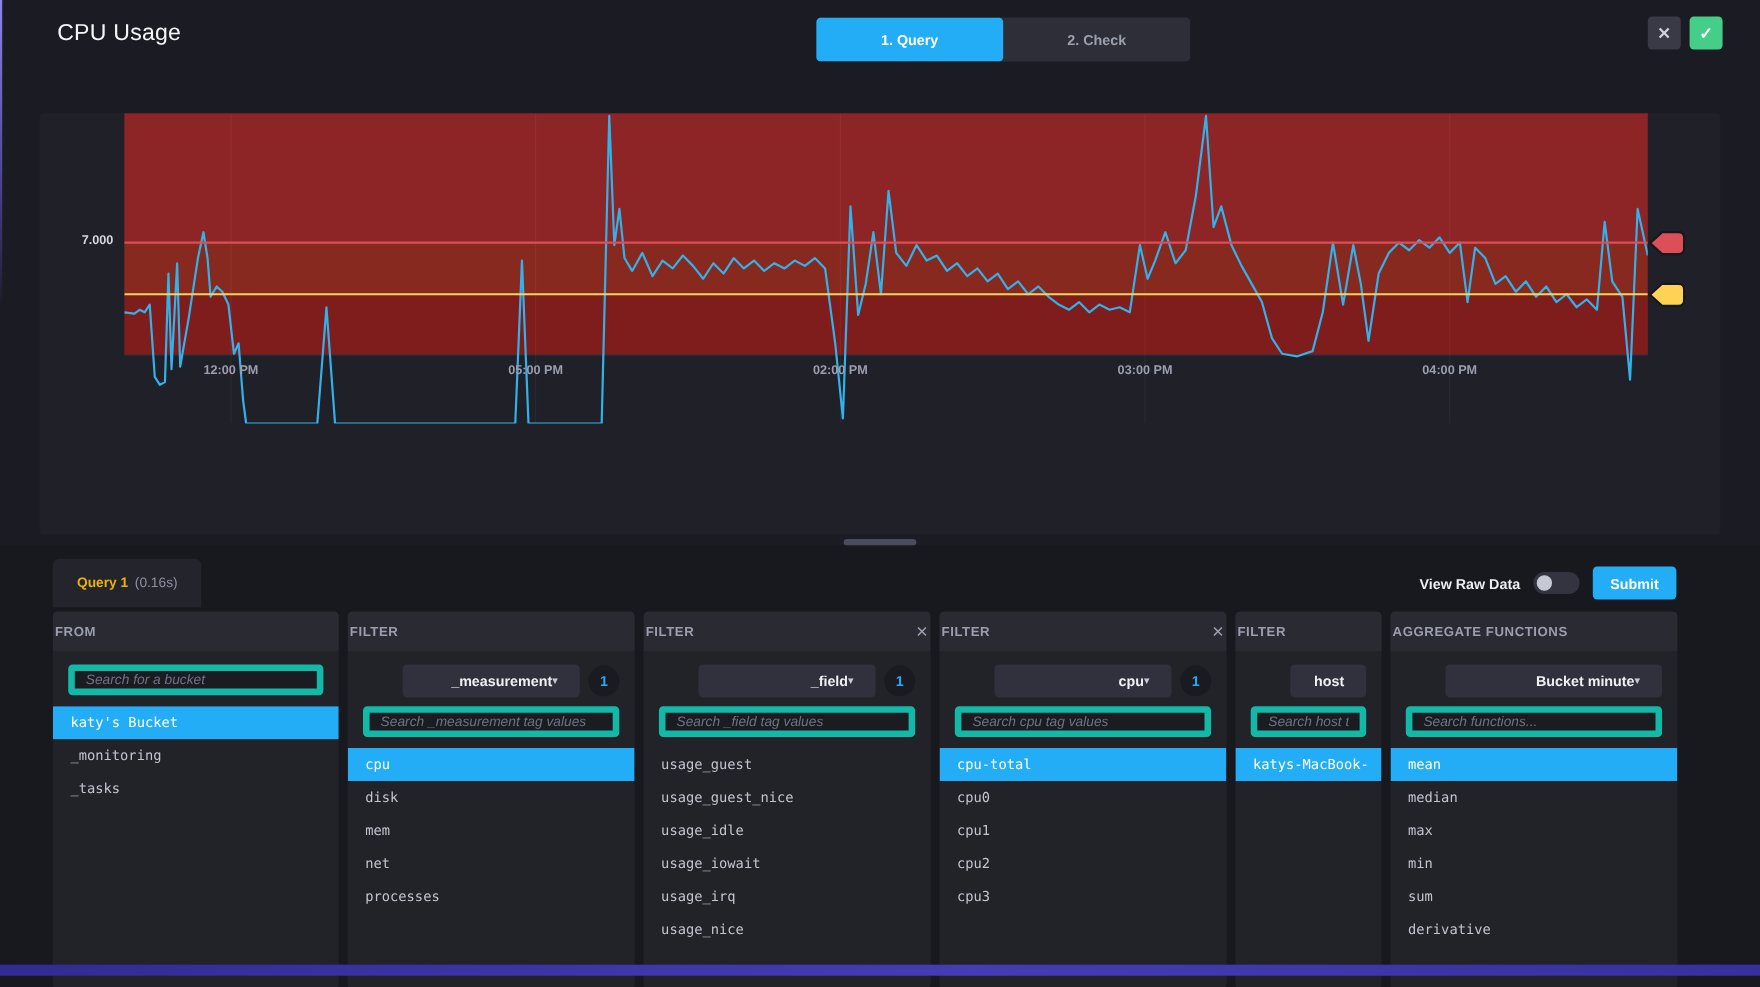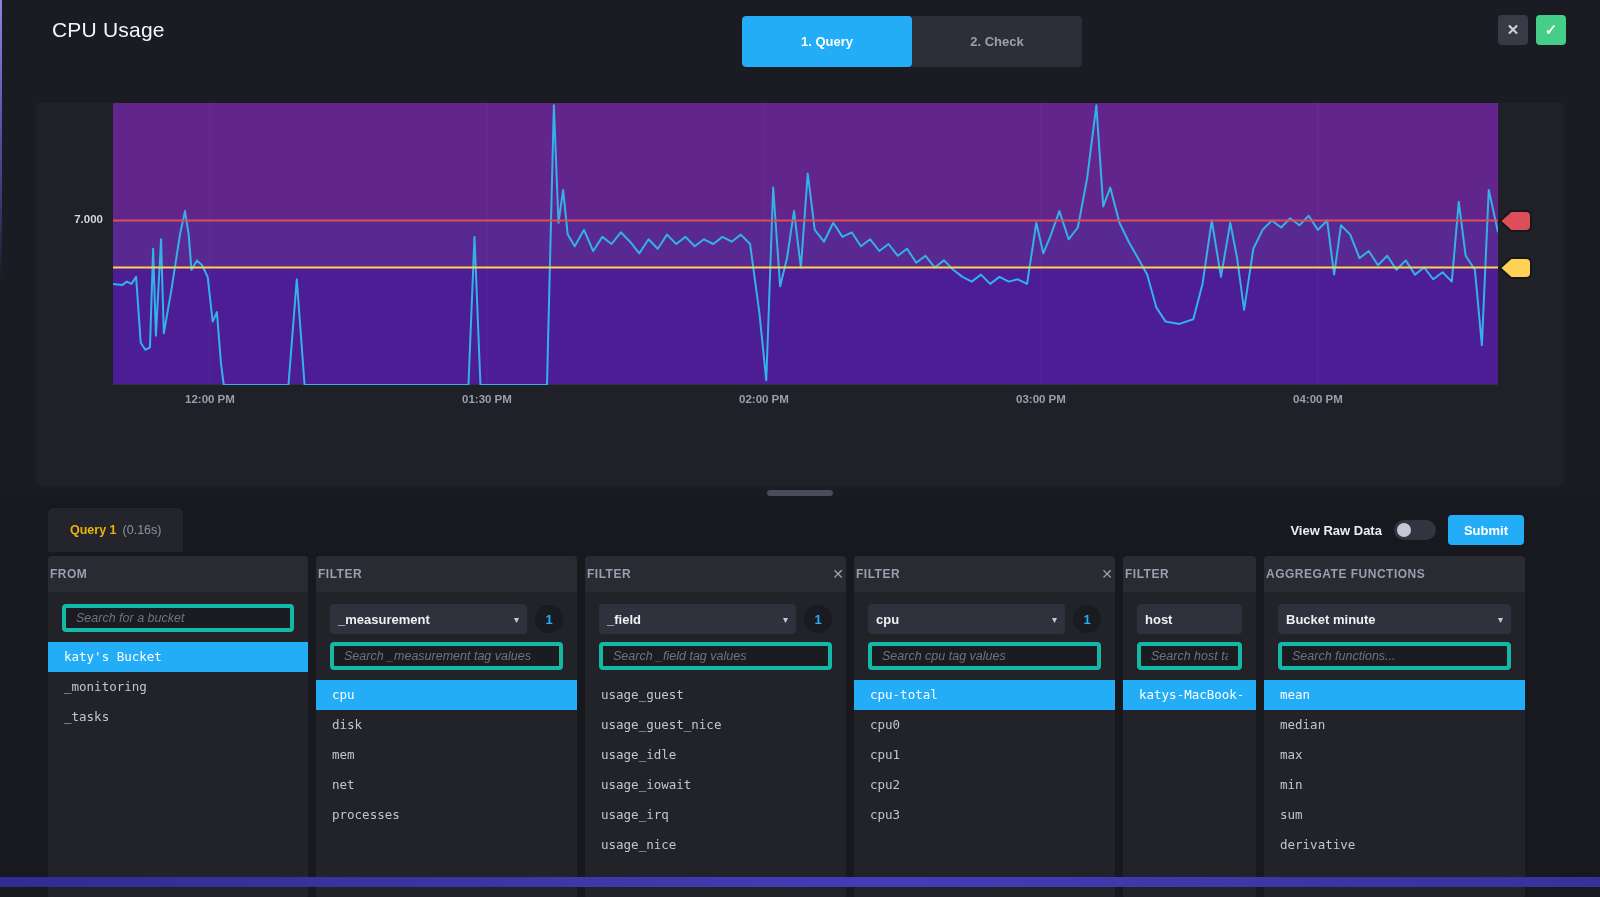--- a/index.html
+++ b/index.html
@@ -9,34 +9,34 @@
   .overlay { position:absolute; left:0; top:0; width:1600px; height:887px;
     background:#1b1b23; }
 
   .edge-glow { position:absolute; left:0; top:0; width:2px; height:280px;
     background:linear-gradient(#8d84ea, #4a4290 60%, rgba(0,0,0,0)); }
 
   
   .hdr { position:relative; height:60px; display:flex; align-items:center; }
   .hdr-title { margin-left:52px; font-size:21px; font-weight:500; color:#f4f5f7; letter-spacing:.2px; }
   .hdr-tabs { position:absolute; left:50%; top:16px; transform:translateX(-58px);
-    display:flex; width:340px; height:51px; background:#2e2e39; border-radius:4px; overflow:hidden; }
+    display:flex; width:340px; height:40px; background:#2e2e39; border-radius:4px; overflow:hidden; }
   .hdr-tab { flex:1; display:flex; align-items:center; justify-content:center;
     font-size:13px; font-weight:700; color:#9ba0ad; cursor:pointer; border-radius:4px; }
   .hdr-tab.active { background:#22ADF6; color:#fff; }
   .hdr-actions { position:absolute; right:34px; top:15px; display:flex; gap:8px; }
   .sq-btn { width:30px; height:30px; border-radius:4px; display:flex; align-items:center;
     justify-content:center; font-size:15px; font-weight:700; cursor:pointer; }
   .sq-btn.dismiss { background:#3a3a47; color:#cfd1da; }
   .sq-btn.save { background:#45CE87; color:#fff; }
 
   
   .chart-card { margin:12px 36px 0; height:383px; background:#202029; border-radius:4px; position:relative; }
-  .plot-wrap { position:relative; margin:43px 66px 0 77px; height:282px;
-    background:#4c1d95; border-bottom:1px solid #32323e; }
+  .plot-wrap { position:relative; margin:43px 66px 0 77px; height:220px;
+    background:#7f1d1d; border-bottom:1px solid #32323e; }
   .plot-wrap svg.plot { width:100%; height:282px; display:block; }
   .y-label { position:absolute; left:-72px; width:62px; text-align:right;
     font-size:11.5px; font-weight:700; color:#d4d6de; }
   .thr-handle { position:absolute; left:100%; width:36px; height:26px; cursor:ns-resize; }
   .x-axis { position:relative; margin:8px 66px 0 77px; height:18px; }
   .x-tick { position:absolute; transform:translateX(-50%); font-size:11.5px; font-weight:700; color:#9a9eae; white-space:nowrap; }
   .drag-pill { width:66px; height:6px; border-radius:3px; background:#4a4b5c; margin:4px auto 0; cursor:row-resize; }
 
   
   .query-section { margin-top:0; padding-top:12px; height:412px; background:#18181f; }
@@ -58,26 +58,26 @@
     display:flex; flex-direction:column; flex:none; }
   .col.w-first { width:260px; }
   .col.narrow { width:133px; }
   .col-head { height:36px; background:#2a2a33; display:flex; align-items:center;
     justify-content:space-between; padding:0 2px; flex:none; }
   .col-title { font-size:12px; font-weight:700; letter-spacing:.5px; color:#9a9eae; white-space:nowrap; }
   .col-x { color:#9a9eae; font-size:14px; cursor:pointer; }
   .col-body { padding:12px 14px 0; display:flex; flex-direction:column; flex:1; }
   .dd-row { display:flex; align-items:center; gap:8px; margin-bottom:8px; }
   .dd { flex:1; height:30px; background:#31313d; border-radius:4px; display:flex;
-    align-items:center; justify-content:space-between; padding:0 8px; cursor:pointer; min-width:0; }
+    align-items:center; justify-content:flex-end; padding:0 20px; cursor:pointer; min-width:0;margin-left:36px; }
   .dd-label { font-size:13px; font-weight:700; color:#eef0f3; white-space:nowrap; }
   .dd-chev { font-size:10px; color:#c6c9d4; }
   .badge { width:28px; height:28px; border-radius:50%; background:#1a1a21; color:#22ADF6;
     font-size:13px; font-weight:700; display:flex; align-items:center; justify-content:center; flex:none; }
-  .search { height:28px; background:#1b1b22; border:4px solid #14b8a6; border-radius:4px;
+  .search { height:28px; background:#1b1b22; border:6px solid #14b8a6; border-radius:4px;
     color:#d7dae2; font-size:12.5px; font-style:italic; padding:0 10px; outline:none;
     font-family:inherit; width:100%; }
   .search::placeholder { color:#6e7384; font-style:italic; }
   .list { margin:10px -14px 0; flex:1; overflow:hidden; }
   .item { height:30px; line-height:30px; padding-left:16px; font-family:"DejaVu Sans Mono", monospace;
     font-size:12.5px; color:#c2c5cf; white-space:nowrap; cursor:pointer; }
   .item.sel { background:#22ADF6; color:#fff; }
 
   .bottom-strip { position:absolute; left:0; bottom:0; width:1600px; height:10px;
     background:linear-gradient(90deg,#322b91,#453cb6 55%,#37309c); }
@@ -121,21 +121,21 @@
         </svg>
         <div class="thr-handle" style="top: 104.5px;"><svg width="36" height="26" viewBox="0 0 36 26">
             <path d="M2,13 L13,3 L28,3 Q33,3 33,8 L33,18 Q33,23 28,23 L13,23 Z" fill="#DC4E58" stroke="#17171e" stroke-width="2" stroke-linejoin="round"></path>
           </svg></div>
         <div class="thr-handle" style="top: 151.5px;"><svg width="36" height="26" viewBox="0 0 36 26">
             <path d="M2,13 L13,3 L28,3 Q33,3 33,8 L33,18 Q33,23 28,23 L13,23 Z" fill="#FFD255" stroke="#17171e" stroke-width="2" stroke-linejoin="round"></path>
           </svg></div>
       </div>
     <div class="x-axis" id="x-axis">
         <span class="x-tick" style="left: 7%;">12:00 PM</span>
-        <span class="x-tick" style="left: 27%;">01:30 PM</span>
+        <span class="x-tick" style="left: 27%;">05:00 PM</span>
         <span class="x-tick" style="left: 47%;">02:00 PM</span>
         <span class="x-tick" style="left: 67%;">03:00 PM</span>
         <span class="x-tick" style="left: 87%;">04:00 PM</span>
       </div>
   </div>
   <div class="drag-pill"></div>
 
   <div class="query-section">
     <div class="qbar">
       <div class="qtab">

